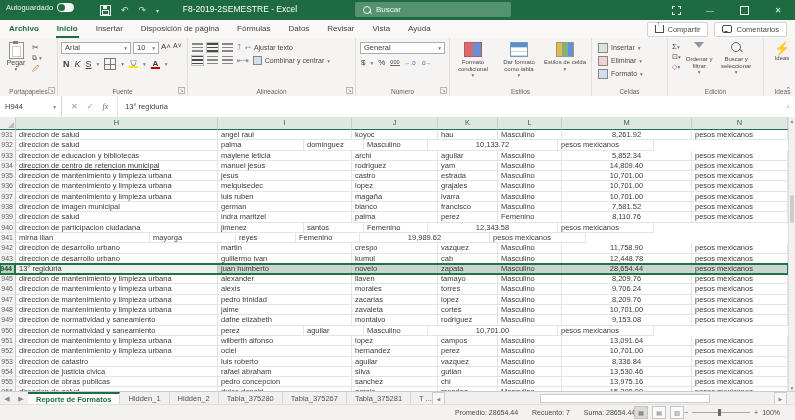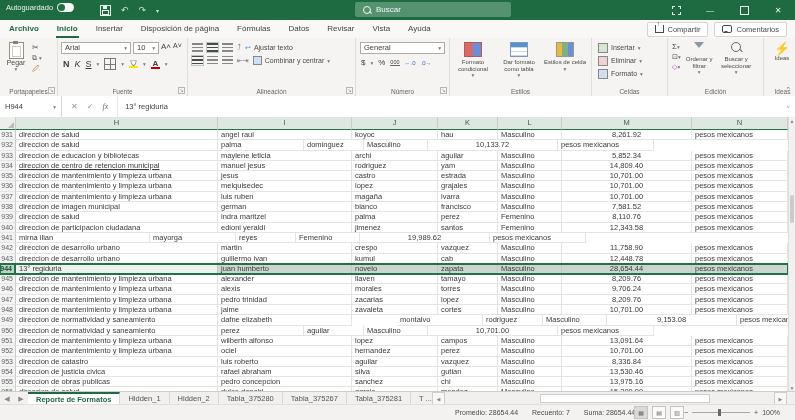--- a/index.html
+++ b/index.html
@@ -134,20 +134,21 @@
       <span class="toggle">
           <span class="knob"></span>
         </span>
     </div>
     <div class="qat">
       <span class="saveicon"></span>
       <span class="qi">↶</span>
       <span class="qi">↷</span>
       <span class="qi" style="font-size:6px">▾</span>
     </div>
+    <div class="tb-title">F8-2019-2SEMESTRE - Excel</div>
     <div class="search">
       <span class="mag"></span>
       <span>Buscar</span>
     </div>
     <div class="winctl">
       <span class="wbtn">
           <span class="restore" style="border-style:dashed"></span>
         </span>
       <span class="wbtn">—</span>
       <span class="wbtn">
@@ -459,21 +460,20 @@
           <div class="cell" style="width: 134px;">indra maritzel</div>
           <div class="cell" style="width: 86px;">palma</div>
           <div class="cell" style="width: 60px;">perez</div>
           <div class="cell" style="width: 64px;">Femenino</div>
           <div class="cell center" style="width: 130px;">8,110.76</div>
           <div class="cell" style="width: 96px;">pesos mexicanos</div>
         </div>
         <div class="grow">
           <div class="rownum">940</div>
           <div class="cell" style="width: 202px;">direccion de participacion ciudadana</div>
-          <div class="cell" style="width: 134px;">edioni yeraldi</div>
           <div class="cell" style="width: 86px;">jimenez</div>
           <div class="cell" style="width: 60px;">santos</div>
           <div class="cell" style="width: 64px;">Femenino</div>
           <div class="cell center" style="width: 130px;">12,343.58</div>
           <div class="cell" style="width: 96px;">pesos mexicanos</div>
         </div>
         <div class="grow">
           <div class="rownum">941</div>
           <div class="cell" style="width: 134px;">mirna ilian</div>
           <div class="cell" style="width: 86px;">mayorga</div>
@@ -549,21 +549,21 @@
           <div class="cell" style="width: 86px;">zavaleta</div>
           <div class="cell" style="width: 60px;">cortes</div>
           <div class="cell" style="width: 64px;">Masculino</div>
           <div class="cell center" style="width: 130px;">10,701.00</div>
           <div class="cell" style="width: 96px;">pesos mexicanos</div>
         </div>
         <div class="grow">
           <div class="rownum">949</div>
           <div class="cell" style="width: 202px;">direccion de normatividad y saneamiento</div>
           <div class="cell" style="width: 134px;">dafne elizabeth</div>
-          <div class="cell" style="width: 86px; margin-left: 45px;">montalvo</div>
+          <div class="cell" style="width: 86px;">montalvo</div>
           <div class="cell" style="width: 60px;">rodriguez</div>
           <div class="cell" style="width: 64px;">Masculino</div>
           <div class="cell center" style="width: 130px;">9,153.08</div>
           <div class="cell" style="width: 96px;">pesos mexicanos</div>
         </div>
         <div class="grow">
           <div class="rownum">950</div>
           <div class="cell" style="width: 202px;">direccion de normatividad y saneamiento</div>
           <div class="cell" style="width: 86px;">perez</div>
           <div class="cell" style="width: 60px;">aguilar</div>

